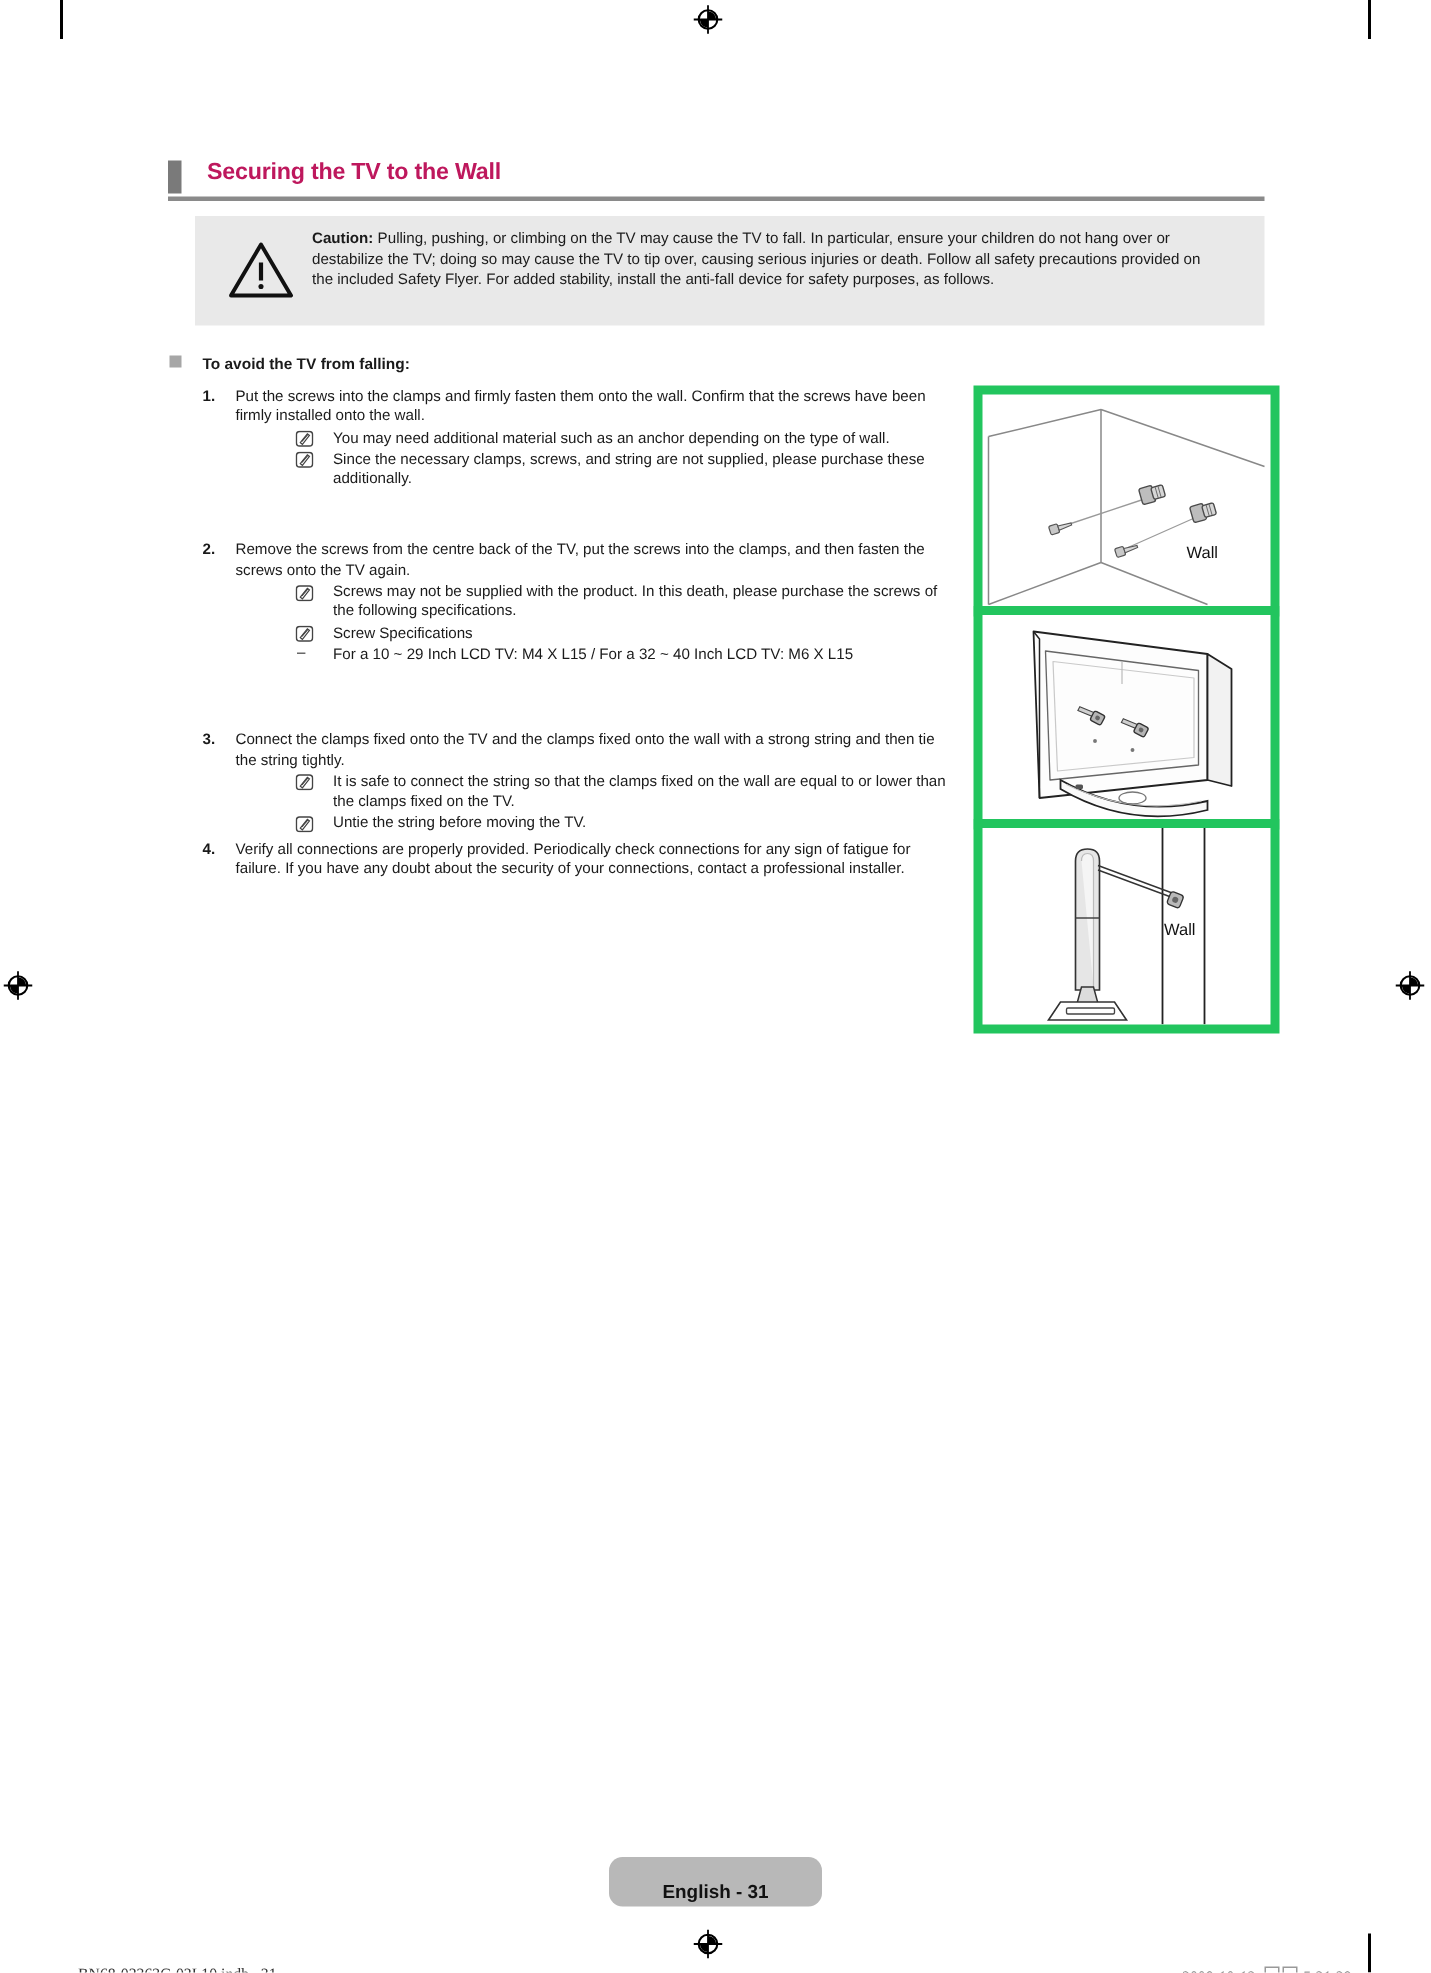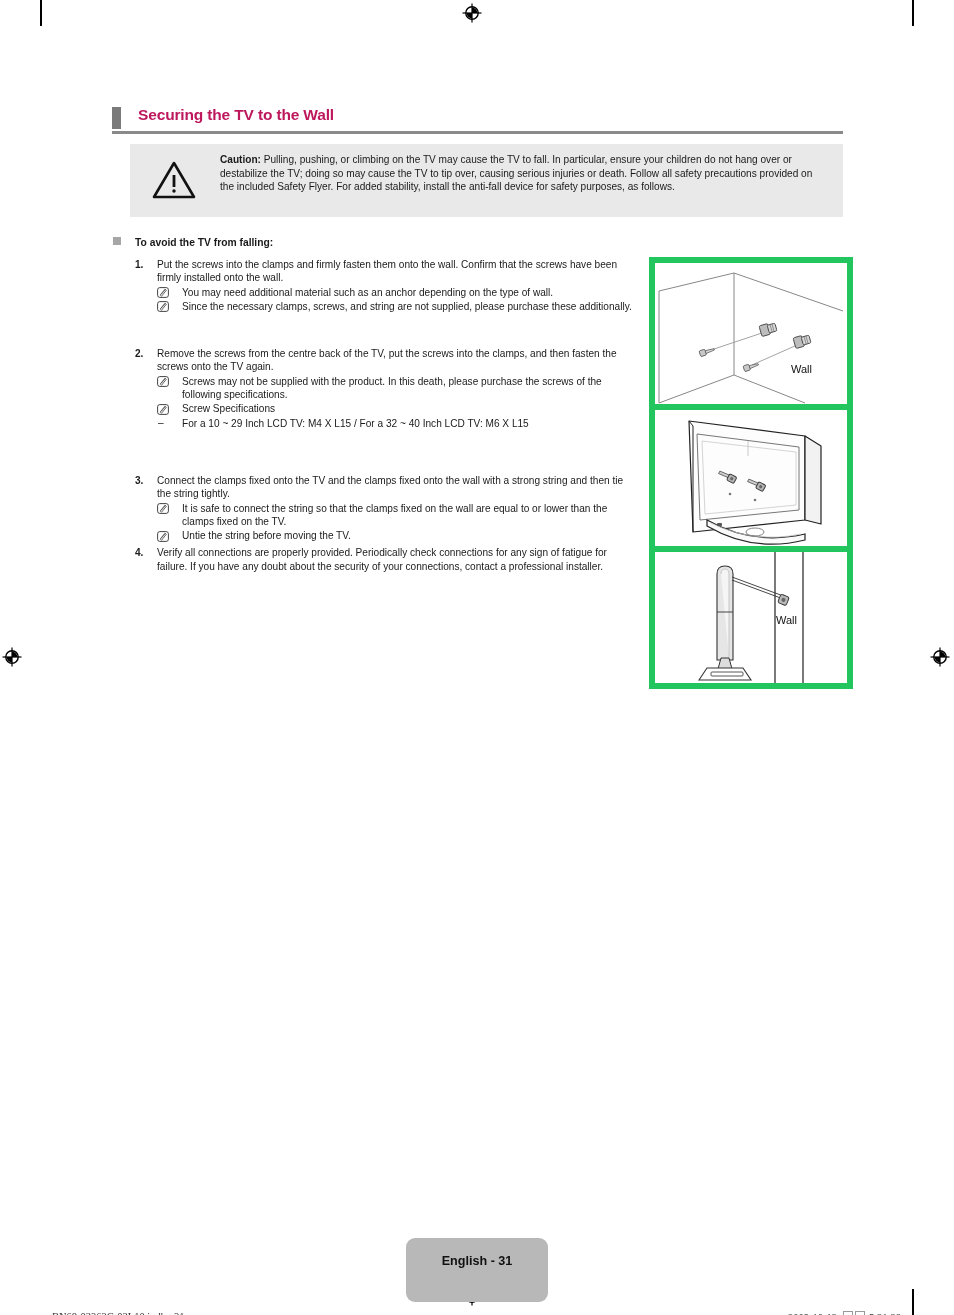--- a/index.html
+++ b/index.html
@@ -74,21 +74,21 @@
   }
   .caution-icon {
     position: absolute;
     left: 22px;
     top: 16px;
     width: 44px;
     height: 40px;
   }
   .caution-text {
     position: absolute;
-    left: 90px;
+    left: 78px;
     top: 9px;
     width: 608px;
     font-size: 10.1px;
     line-height: 13.6px;
     color: #1a1a1a;
     text-align: left;
   }
   .caution-text b { font-weight: bold; }
 
   
@@ -136,20 +136,21 @@
   .notes {
     margin-top: 1px;
     padding-left: 24px;
   }
   .note {
     position: relative;
     padding-left: 25px;
     font-size: 10.1px;
     line-height: 13.3px;
     margin-top: 1px;
+    margin-left: 40px;
   }
   .note .note-ico {
     position: absolute;
     left: 0px;
     top: 1.5px;
     width: 12px;
     height: 11px;
   }
   .note.dash .dash-mark {
     position: absolute;
@@ -179,21 +180,21 @@
     color: #111;
     font-family: "Liberation Sans", sans-serif;
   }
 
   
   .page-badge {
     position: absolute;
     left: 406px;
     top: 1238px;
     width: 142px;
-    height: 64px;
+    height: 33px;
     background: #b8b8b8;
     border-radius: 9px;
   }
   .page-badge span {
     display: block;
     text-align: center;
     line-height: 47px;
     font-size: 12.6px;
     font-weight: bold;
     color: #111;

